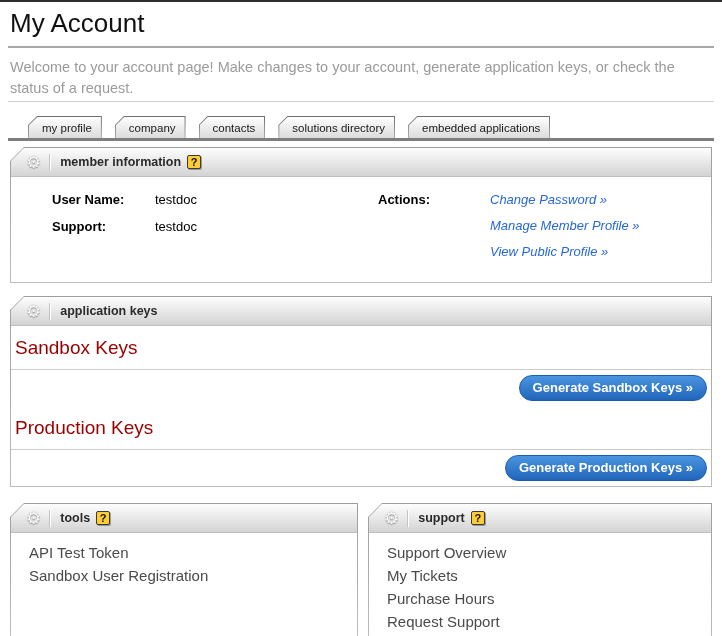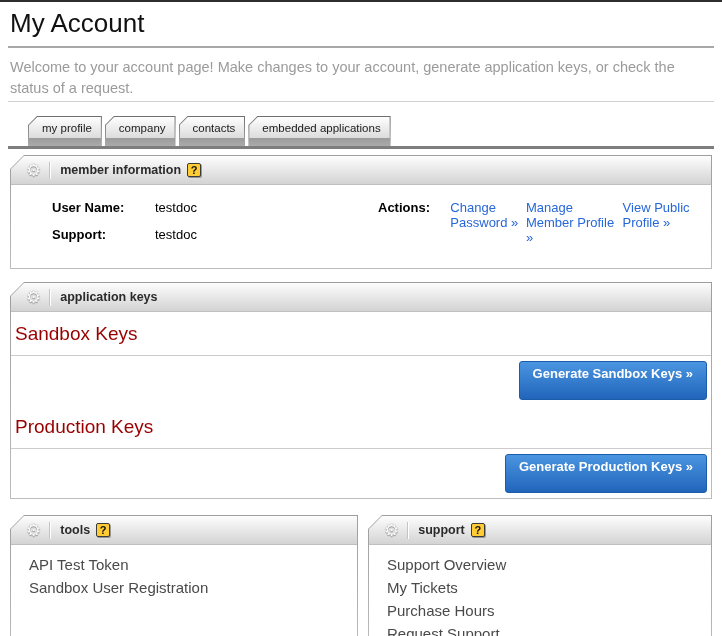--- a/index.html
+++ b/index.html
@@ -13,21 +13,21 @@
   .top-line { height:2px; background:#2e2e2e; }
   .content { padding:0 8px; }
 
   h1.page-title { margin:6px 0 7px 2px; font-size:26px; font-weight:400; color:#111; letter-spacing:0; }
   .rule-dark  { border:none; border-top:2px solid #a8a8a8; margin:0; }
   .rule-light { border:none; border-top:1px solid #d2d2d2; margin:0; }
   p.welcome { margin:9px 2px 2px 2px; max-width:700px; font-size:14.5px; line-height:1.45; color:#9b9b9b; }
 
   
   .tabs { display:flex; align-items:flex-end; margin:14px 0 0 20px; }
-  .tab { margin-right:3px; padding:1px 1px 8px 1px; cursor:pointer;
+  .tab { margin-right:13px; padding:1px 1px 0 1px; cursor:pointer;
          background:linear-gradient(#6f6f6f,#ababab);
          clip-path:polygon(9px 0, 100% 0, 100% 100%, 0 100%, 0 9px); }
   .tab-inner { clip-path:polygon(8.3px 0, 100% 0, 100% 100%, 0 100%, 0 8.3px);
          background:linear-gradient(#fefefe,#dcdcdc);
          padding:5px 9px 4px 13px; font-size:11.5px; color:#1a1a1a; white-space:nowrap; }
   .tabs-underline { height:3px; background:#7e7e7e; }
 
   
   .panel { margin:0 2px; padding:1px;
            background:linear-gradient(#9d9d9d,#bcbcbc);
@@ -44,30 +44,30 @@
            box-shadow:1px 1px 0 rgba(90,90,90,.55); font-size:11px; font-weight:bold; color:#111; cursor:pointer; }
 
   
   .member-body { display:flex; padding:15px 12px 12px 12px; }
   .member-left { width:355px; }
   .info-row { display:flex; margin-bottom:12px; font-size:13px; }
   .info-label { width:103px; font-weight:bold; color:#000;margin-left:29px; }
   .info-value { color:#000; }
   .member-right { display:flex; flex:1; font-size:13px; }
   .actions-label { width:112px; font-weight:bold; color:#000; }
-  .actions-links { display:flex; flex-direction:row; }
+  .actions-links { display:flex; flex-direction:column;font-style:italic; }
   a.action-link { color:#2667d9; text-decoration:none; margin-bottom:11px; font-size:13px; }
 
   
   .ak-heading { color:#990000; font-size:19px; padding:11px 0 10px 4px; }
   .ak-divider { border-top:1px solid #ccc; }
   .ak-btnrow { display:flex; justify-content:flex-end; padding:5px 4px 5px 0; }
-  .gen-btn { background:linear-gradient(#4a95e0,#2165bb); border:1px solid #1d5bab; border-radius:3px;
+  .gen-btn { background:linear-gradient(#4a95e0,#2165bb); border:1px solid #1d5bab; border-radius:13px;
              color:#fff; font-weight:bold; font-size:13px; font-family:inherit;
-             padding:4px 13px 18px 13px; cursor:pointer; }
+             padding:4px 13px 5px 13px; cursor:pointer; }
 
   
   .bottom-row { display:flex; margin:16px 2px 0 2px; }
   .panel-tools { width:348px; margin:0 10px 0 0; }
   .panel-support { flex:1; margin:0; }
   .link-list { padding:8px 0 4px 18px; }
   a.list-link { display:block; font-size:15px; line-height:23px; color:#4a4a4a; text-decoration:none; }
 
   .mt-member { margin-top:6px; }
   .mt-appkeys { margin-top:13px; }
@@ -86,20 +86,23 @@
 
   <div class="tabs">
     <div class="tab">
         <div class="tab-inner">my profile</div>
       </div>
     <div class="tab">
         <div class="tab-inner">company</div>
       </div>
     <div class="tab">
         <div class="tab-inner">contacts</div>
+      </div>
+    <div class="tab">
+        <div class="tab-inner">solutions directory</div>
       </div>
     <div class="tab">
         <div class="tab-inner">embedded applications</div>
       </div>
   </div>
   <div class="tabs-underline"></div>
 
   <div class="panel mt-member">
     <div class="panel-inner">
       <div class="panel-header">

